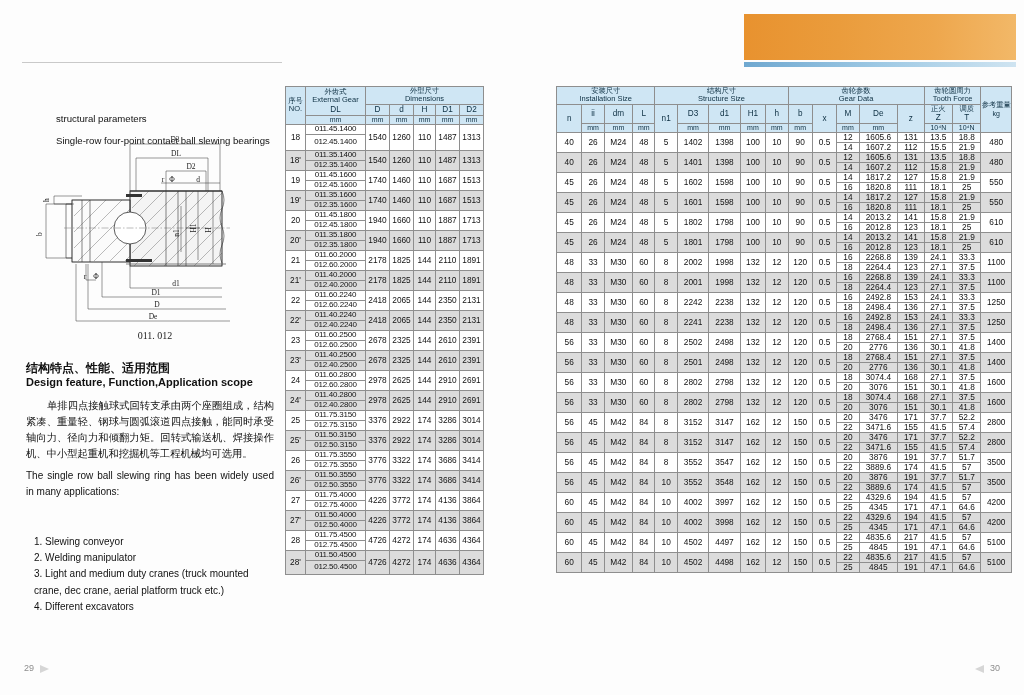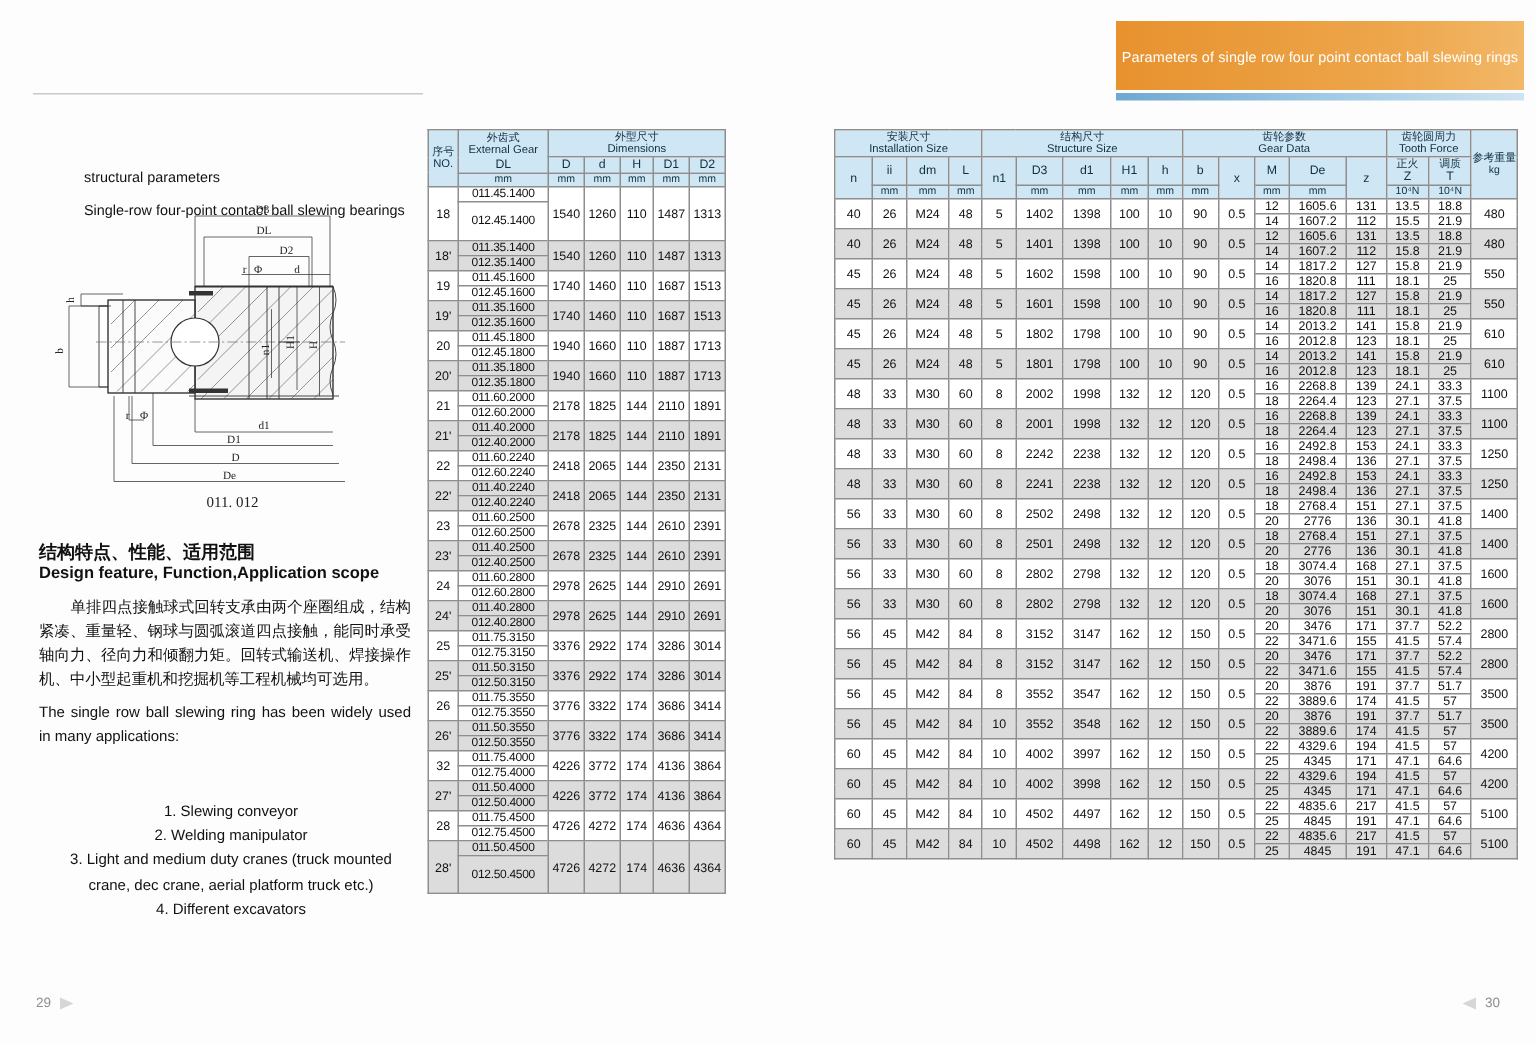--- a/index.html
+++ b/index.html
@@ -88,21 +88,21 @@
   }
   .para-en {
     position:absolute; left:26px; top:468px; width:248px;
     font-size:10px; line-height:1.62; text-align:justify; color:#111;
   }
   .para-en p { margin:0; }
   .applist {
     position:absolute; left:26px; top:534px; width:248px;
     font-size:10px; line-height:1.62; color:#111;
   }
-  .applist div { margin:0; padding-left:8px;text-align:center; }
+  .applist div { margin:0; padding-left:8px; }
 
   
   .pnum {
     position:absolute; bottom:22px; font-size:9px; color:#8d8d8d;
     font-family:"Liberation Sans", sans-serif;
   }
   .pnum-l { left:24px; }
   .pnum-r { right:24px;margin-left:44px; }
   .pnum-l:after {
     content:""; position:absolute; left:16px; top:2px;
@@ -158,21 +158,20 @@
   #left-table { left:285px; top:86px; width:198px; }
   
   #right-table { left:556px; top:86px; width:456px; }
 </style>
 </head>
 <body>
 
 <div class="page">
 
   <div class="banner">
-    <div class="en">Parameters of single row four point contact ball slewing rings</div>
   </div>
   <div class="banner-rule"></div>
   <div class="topline"></div>
 
   <div class="sec-en1">Single-row four-point contact ball slewing bearings</div>
   <div class="sec-en2">structural parameters</div>
 
   <div class="drawing">
     <svg width="250" height="225" viewBox="0 0 250 225">
       <g stroke="#333" stroke-width="0.6" fill="none" font-family="Liberation Serif, serif" font-size="7.5">
@@ -375,21 +374,21 @@
         <tr class="rowA">
           <td rowspan="2" class="num">18</td>
           <td class="code" style="height:10px">011.45.1400</td>
           <td rowspan="2" class="num">1540</td>
           <td rowspan="2" class="num">1260</td>
           <td rowspan="2" class="num">110</td>
           <td rowspan="2" class="num">1487</td>
           <td rowspan="2" class="num">1313</td>
         </tr>
         <tr class="rowA">
-          <td class="code" style="height:26px">012.45.1400</td>
+          <td class="code" style="height:16px">012.45.1400</td>
         </tr>
         <tr class="rowB">
           <td rowspan="2" class="num">18'</td>
           <td class="code" style="height:10px">011.35.1400</td>
           <td rowspan="2" class="num">1540</td>
           <td rowspan="2" class="num">1260</td>
           <td rowspan="2" class="num">110</td>
           <td rowspan="2" class="num">1487</td>
           <td rowspan="2" class="num">1313</td>
         </tr>
@@ -582,21 +581,21 @@
           <td rowspan="2" class="num">3776</td>
           <td rowspan="2" class="num">3322</td>
           <td rowspan="2" class="num">174</td>
           <td rowspan="2" class="num">3686</td>
           <td rowspan="2" class="num">3414</td>
         </tr>
         <tr class="rowB">
           <td class="code" style="height:10px">012.50.3550</td>
         </tr>
         <tr class="rowA">
-          <td rowspan="2" class="num">32</td>
+          <td rowspan="2" class="num">27</td>
           <td class="code" style="height:10px">011.75.4000</td>
           <td rowspan="2" class="num">4226</td>
           <td rowspan="2" class="num">3772</td>
           <td rowspan="2" class="num">174</td>
           <td rowspan="2" class="num">4136</td>
           <td rowspan="2" class="num">3864</td>
         </tr>
         <tr class="rowA">
           <td class="code" style="height:10px">012.75.4000</td>
         </tr>
@@ -627,21 +626,21 @@
         <tr class="rowB">
           <td rowspan="2" class="num">28'</td>
           <td class="code" style="height:10px">011.50.4500</td>
           <td rowspan="2" class="num">4726</td>
           <td rowspan="2" class="num">4272</td>
           <td rowspan="2" class="num">174</td>
           <td rowspan="2" class="num">4636</td>
           <td rowspan="2" class="num">4364</td>
         </tr>
         <tr class="rowB">
-          <td class="code" style="height:25px">012.50.4500</td>
+          <td class="code" style="height:14px">012.50.4500</td>
         </tr>
       </tbody>
   </table>
 
   <table class="tbl" id="right-table">
     <colgroup>
       <col style="width:25px">
         <col style="width:22px">
         <col style="width:28px">
         <col style="width:22px">

